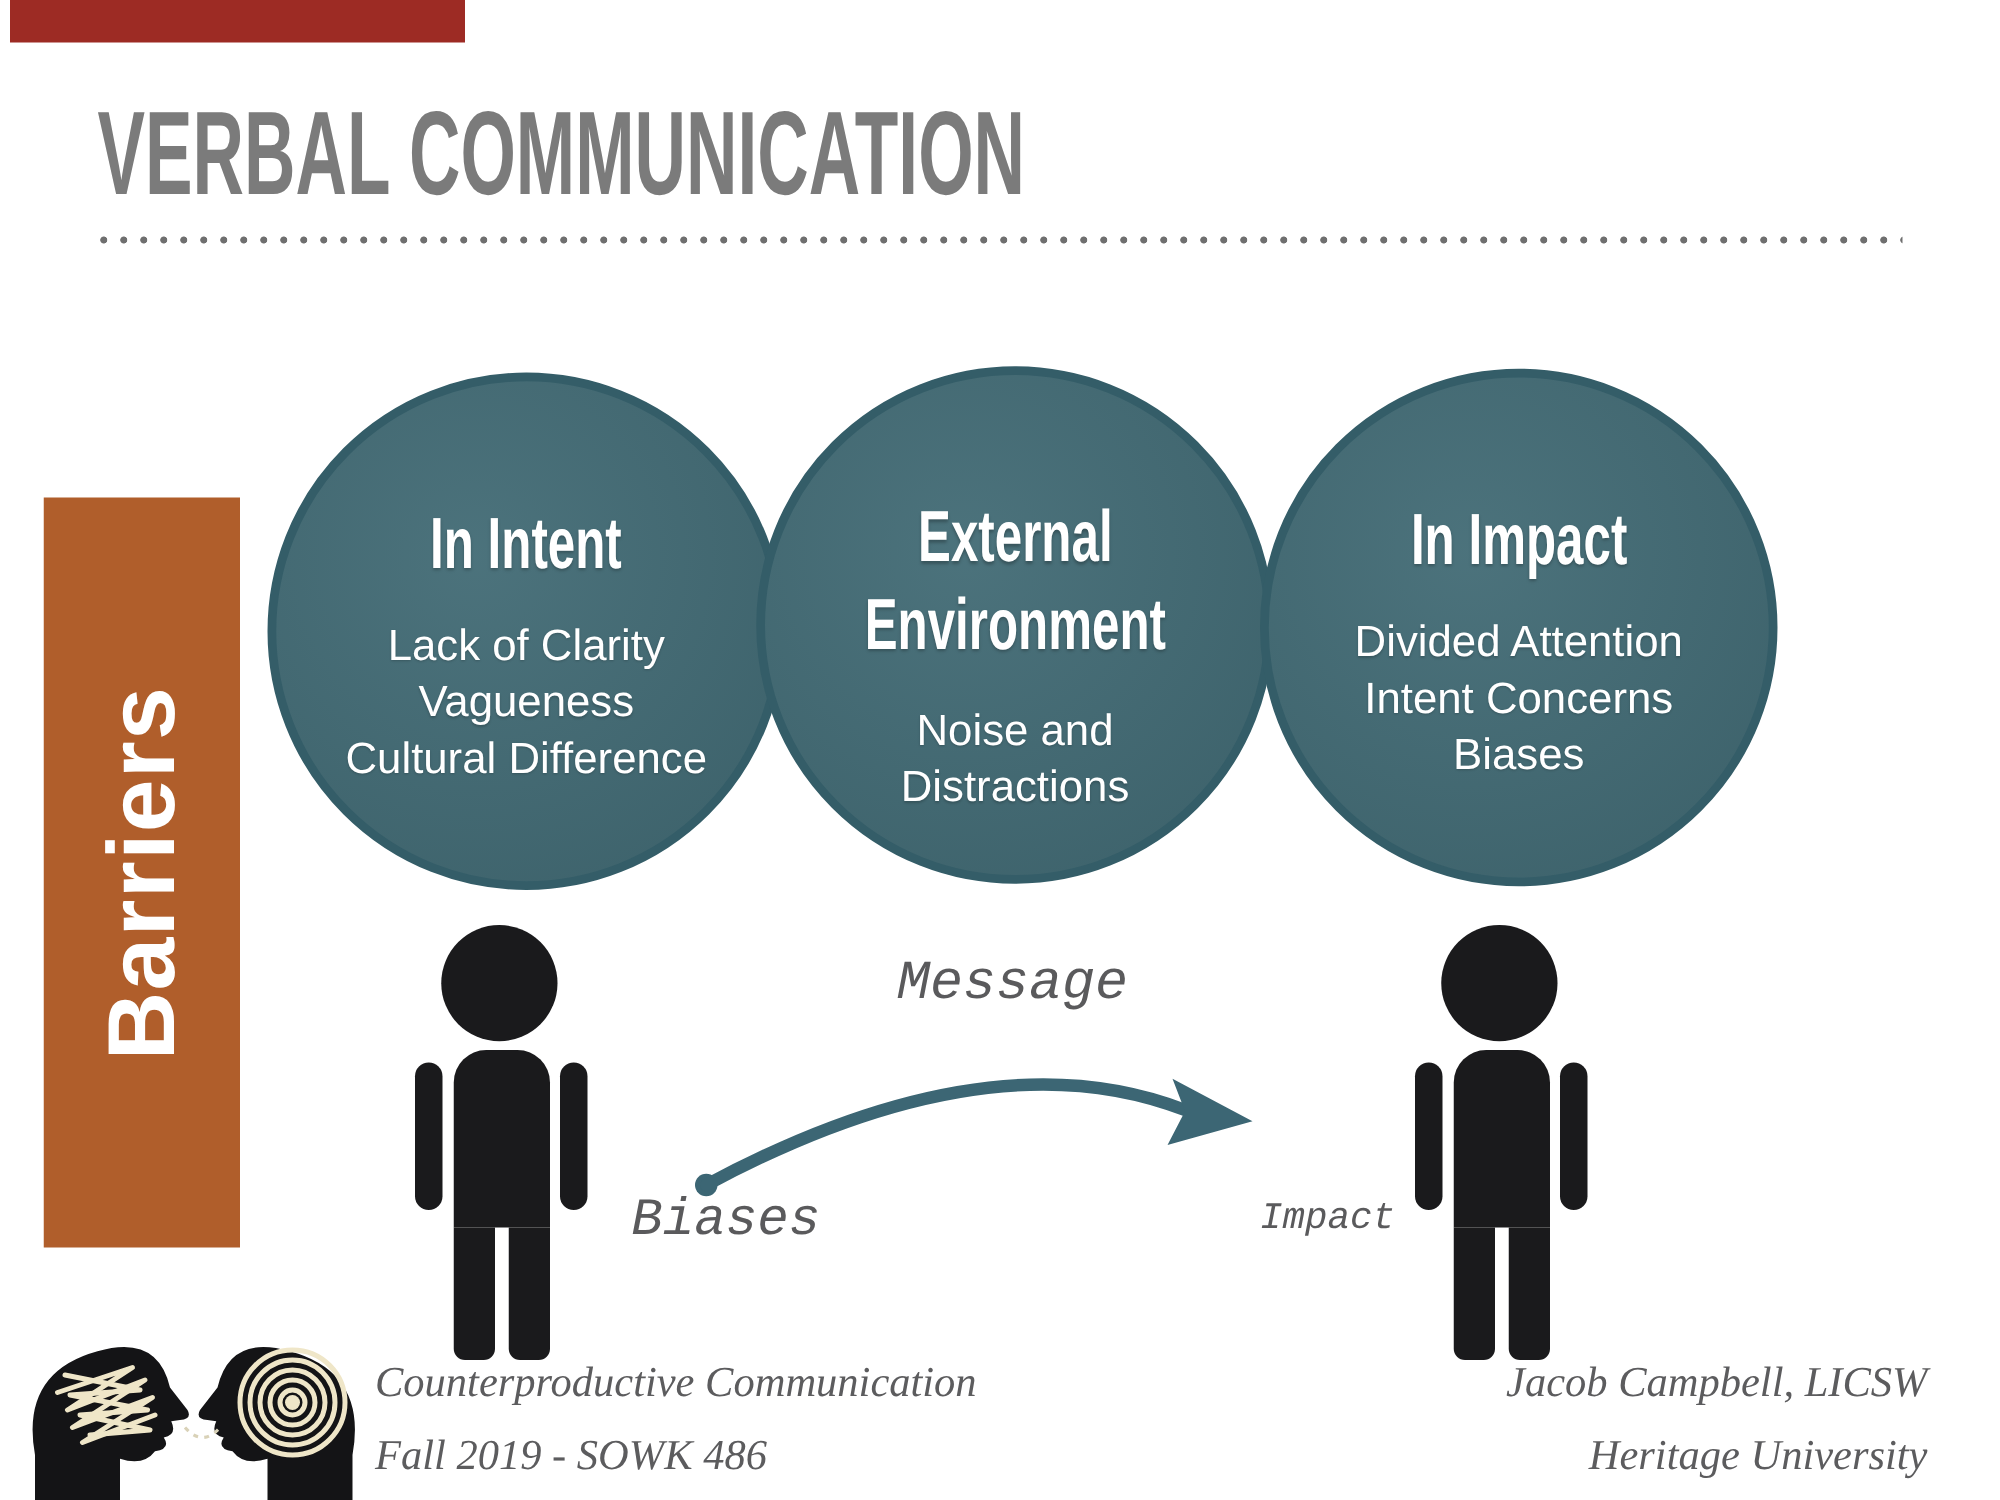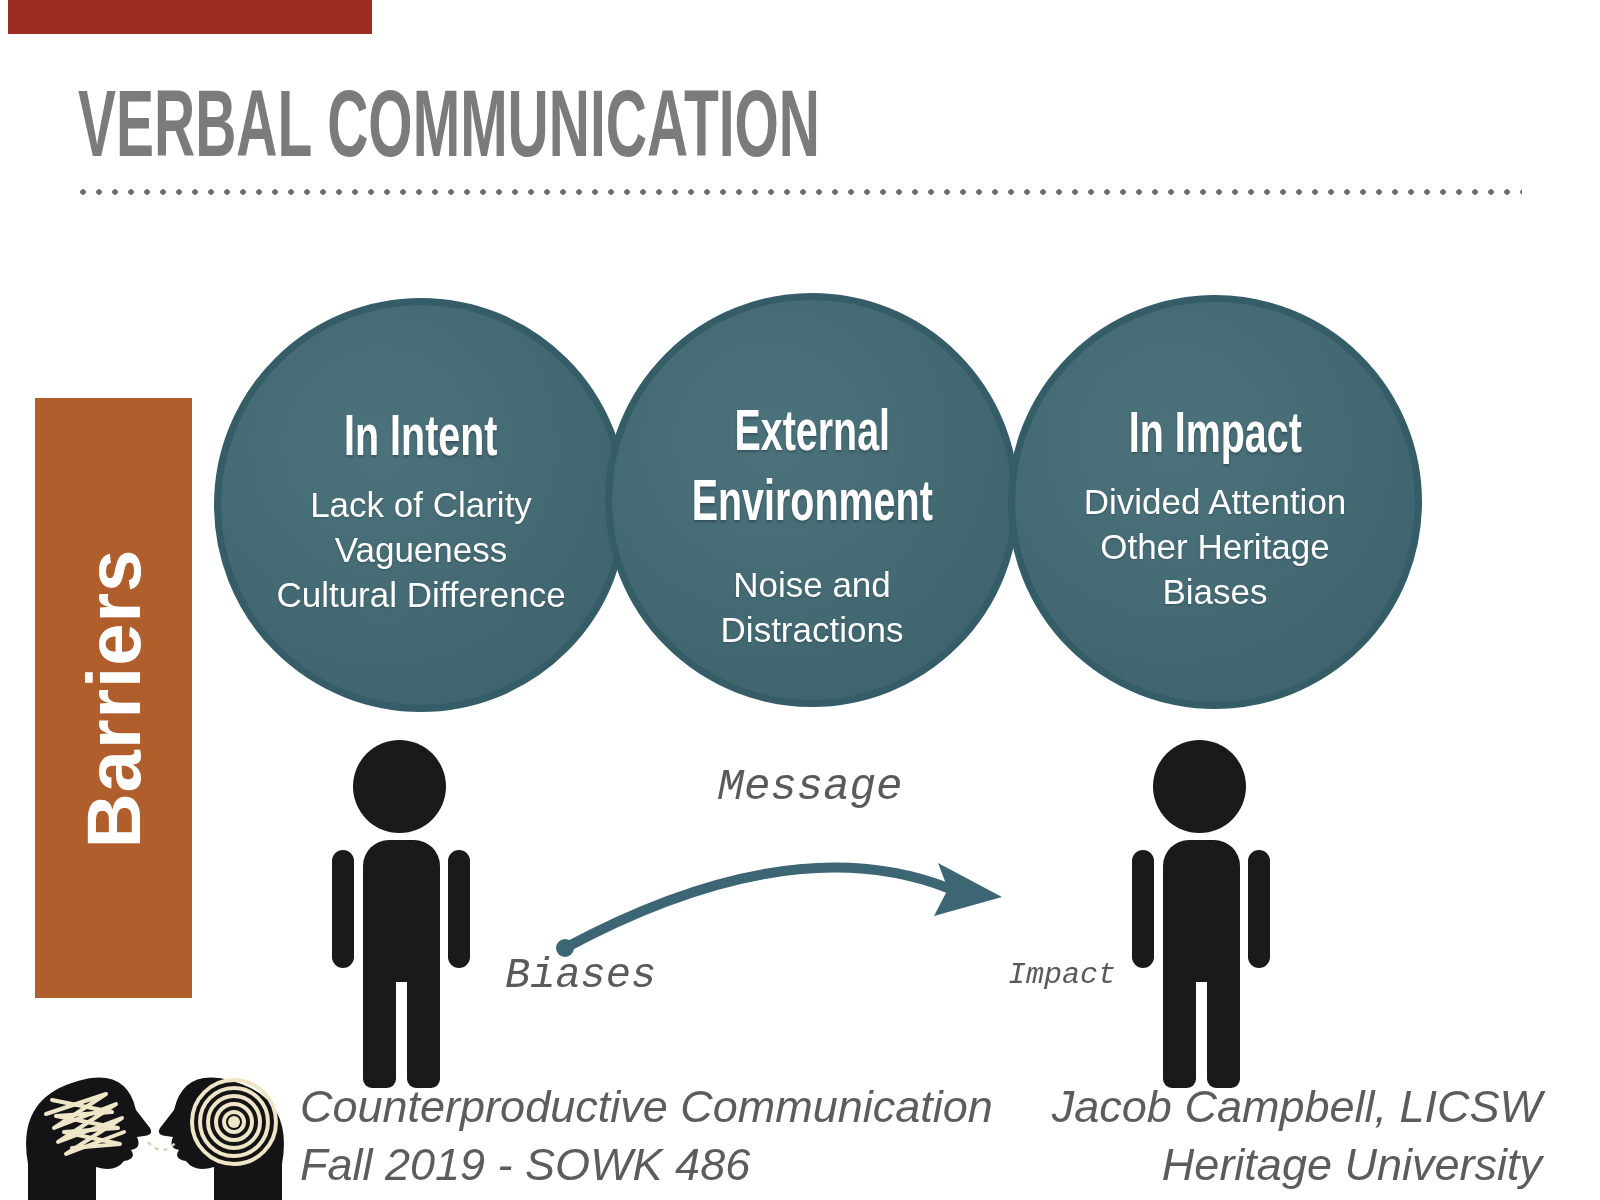--- a/index.html
+++ b/index.html
@@ -41,21 +41,21 @@
   }
   .circle.c1{left:214px;top:298px;z-index:1;}
   .circle.c2{left:605px;top:293px;z-index:2;}
   .circle.c3{left:1008px;top:295px;z-index:3;}
   .circle .heading{
     font-size:58px;font-weight:700;line-height:1.2;white-space:pre-line;
     transform:scaleX(0.68);transform-origin:center top;
     text-shadow:0 2px 3px rgba(0,0,0,0.25);
   }
   .circle .body{
-    margin-top:12px;font-size:35px;line-height:45px;white-space:pre-line;
+    margin-top:24px;font-size:35px;line-height:45px;white-space:pre-line;
     text-shadow:0 1px 2px rgba(0,0,0,0.2);
   }
   .circle.c2 .body{margin-top:28px;}
   
   .person{position:absolute;width:140px;height:348px;}
   .person div{position:absolute;background:#1a1a1c;}
   .person .p-head{left:22px;top:0;width:93px;height:93px;border-radius:50%;}
   .person .p-torso{left:32px;top:100px;width:77px;height:142px;border-radius:26px 26px 0 0;}
   .person .p-arm-l{left:1px;top:110px;width:22px;height:118px;border-radius:11px;}
   .person .p-arm-r{left:117px;top:110px;width:22px;height:118px;border-radius:11px;}
@@ -67,22 +67,22 @@
   .arrow-svg{position:absolute;left:540px;top:815px;width:470px;height:150px;}
   .flow-label{
     position:absolute;font-family:Liberation Mono, monospace;font-style:italic;
     color:#5a5a5c;white-space:nowrap;
   }
   .lbl-message{left:700px;top:762px;width:220px;text-align:center;font-size:44px;}
   .lbl-intent{left:505px;top:952px;font-size:42px;}
   .lbl-impact{left:1008px;top:958px;font-size:30px;}
   
   .footer{
-    position:absolute;top:1078px;font-family:Liberation Sans, sans-serif;font-style:italic;
-    color:#5c5c5e;font-size:45px;line-height:58px;
+    position:absolute;top:1078px;font-family:Liberation Serif, serif;font-style:italic;
+    color:#5c5c5e;font-size:34px;line-height:58px;
   }
   .footer.fl{left:300px;text-align:left;}
   .footer.fr{right:58px;text-align:right;}
   
   .heads-svg{position:absolute;left:10px;top:1070px;width:290px;height:130px;}
 </style>
 </head>
 <body>
 
 <div class="slide">
@@ -107,21 +107,21 @@
   <div class="circle c2">
     <div class="heading">External
 Environment</div>
     <div class="body">Noise and
 Distractions</div>
   </div>
 
   <div class="circle c3">
     <div class="heading">In Impact</div>
     <div class="body">Divided Attention
-Other Heritage
+Intent Concerns
 Biases</div>
   </div>
 
   <div class="person left">
     <div class="p-head"></div>
     <div class="p-torso"></div>
     <div class="p-arm-l"></div>
     <div class="p-arm-r"></div>
     <div class="p-leg-l"></div>
     <div class="p-leg-r"></div>

